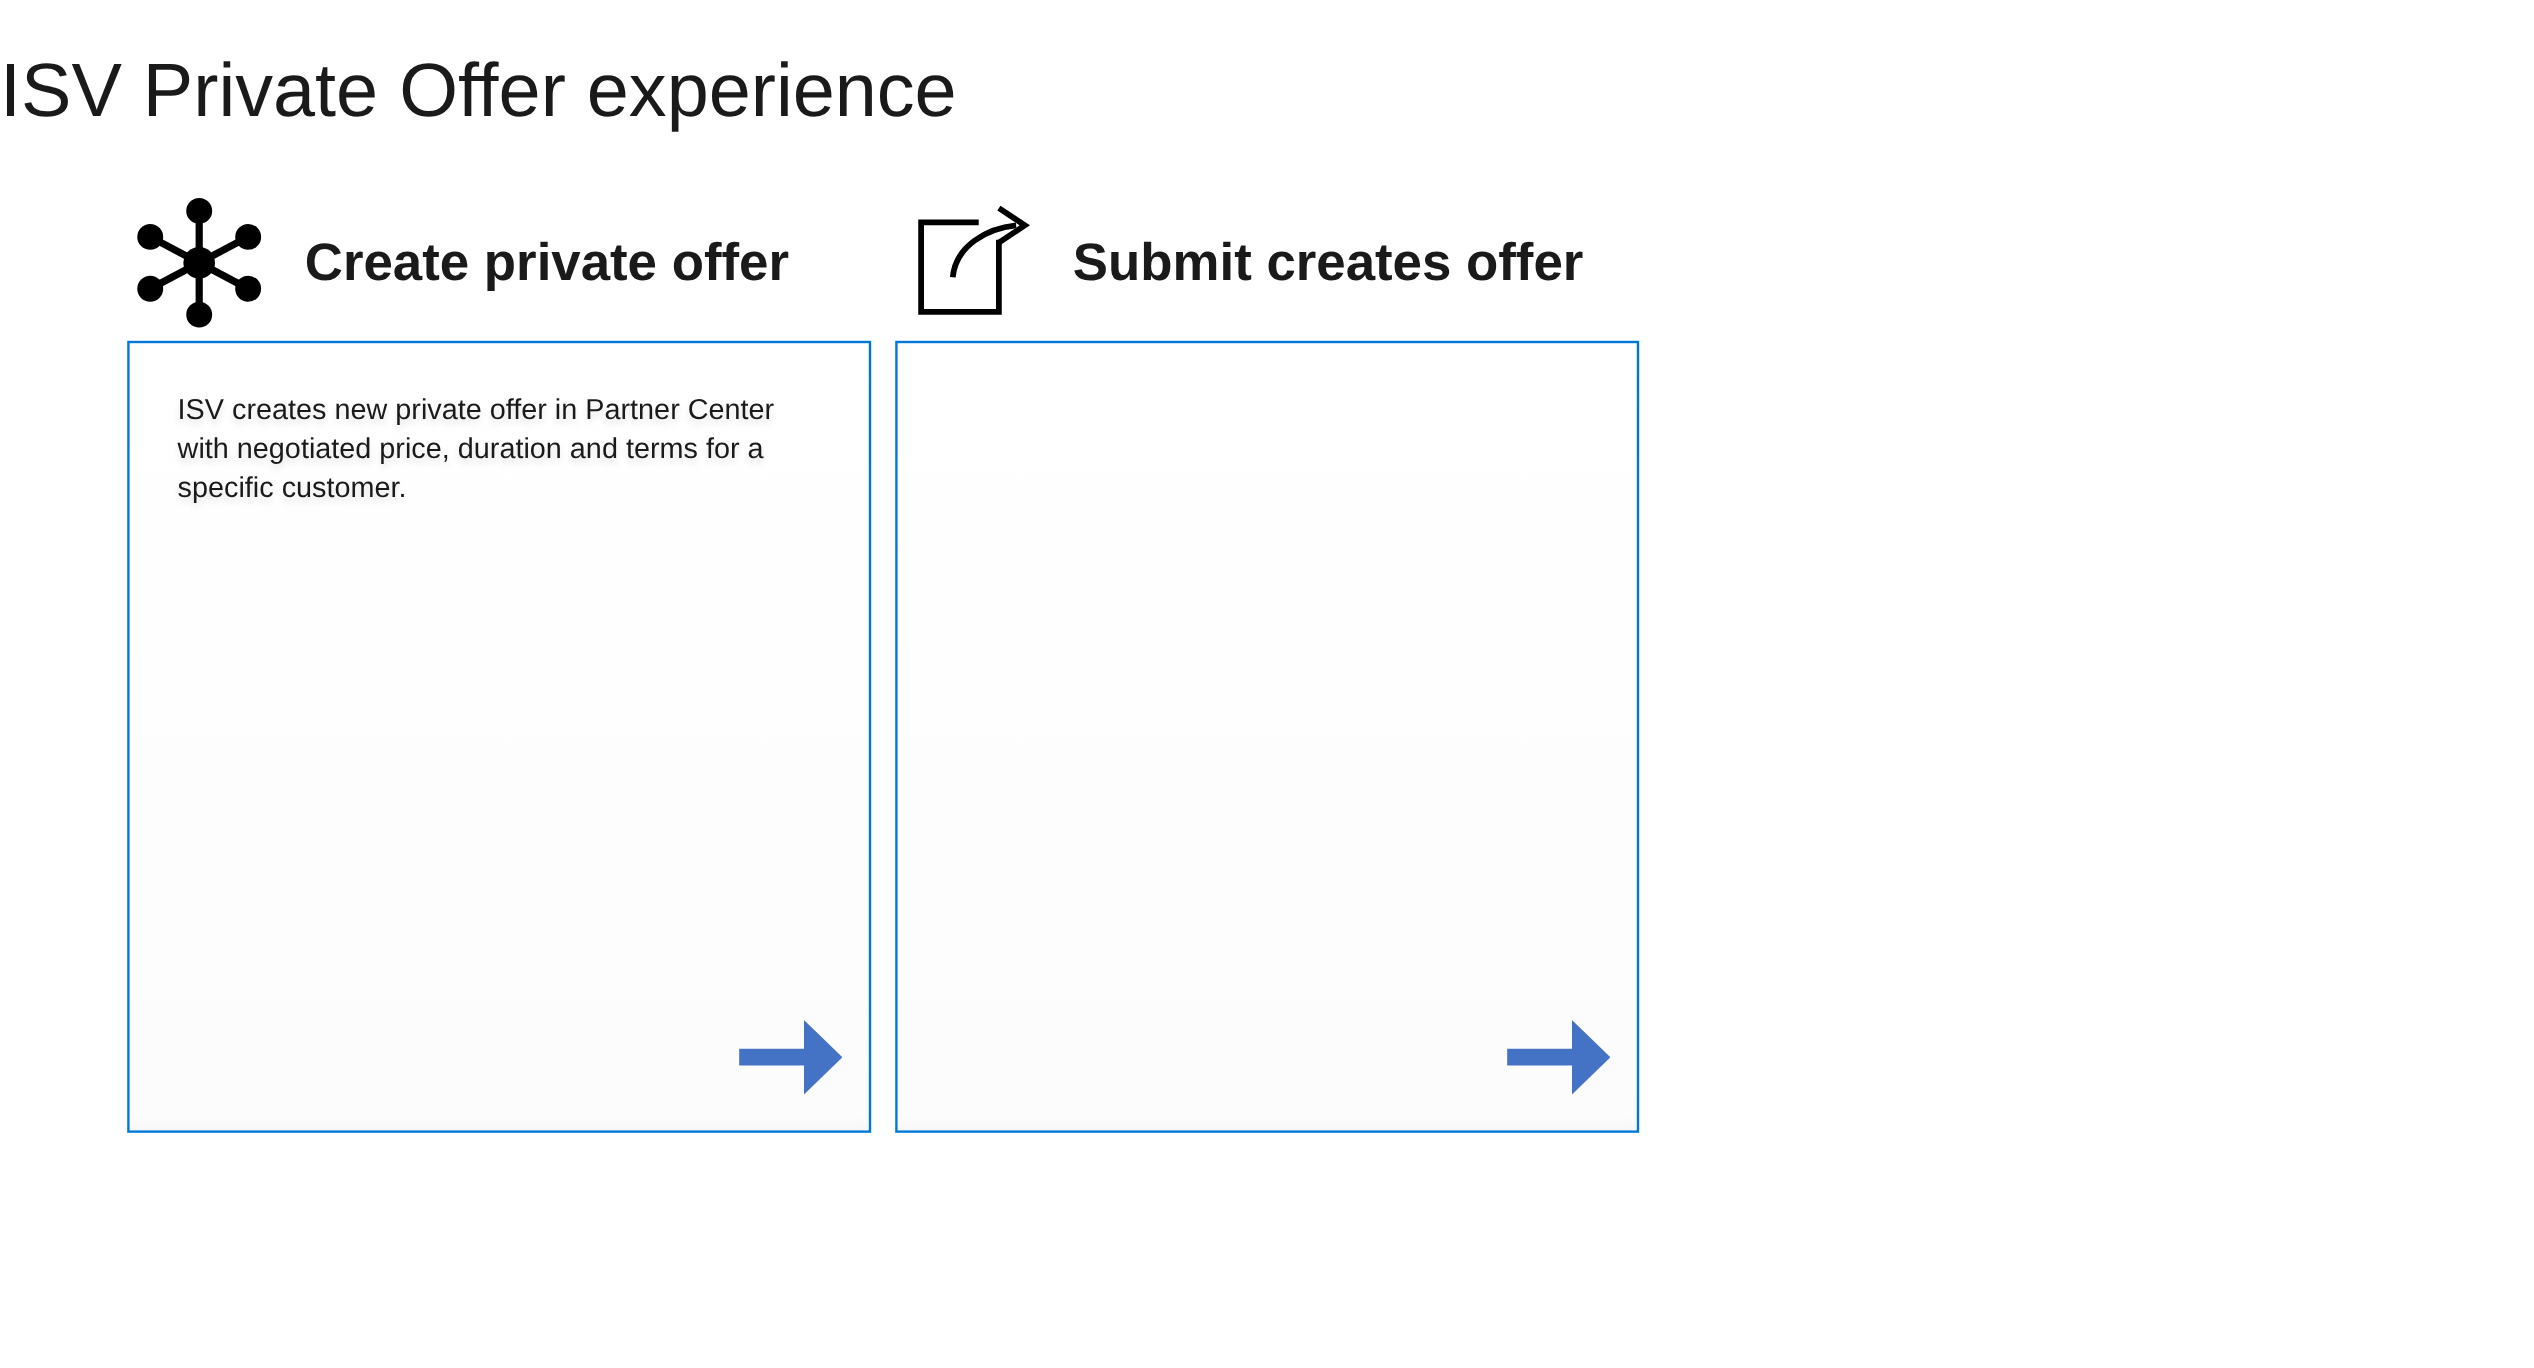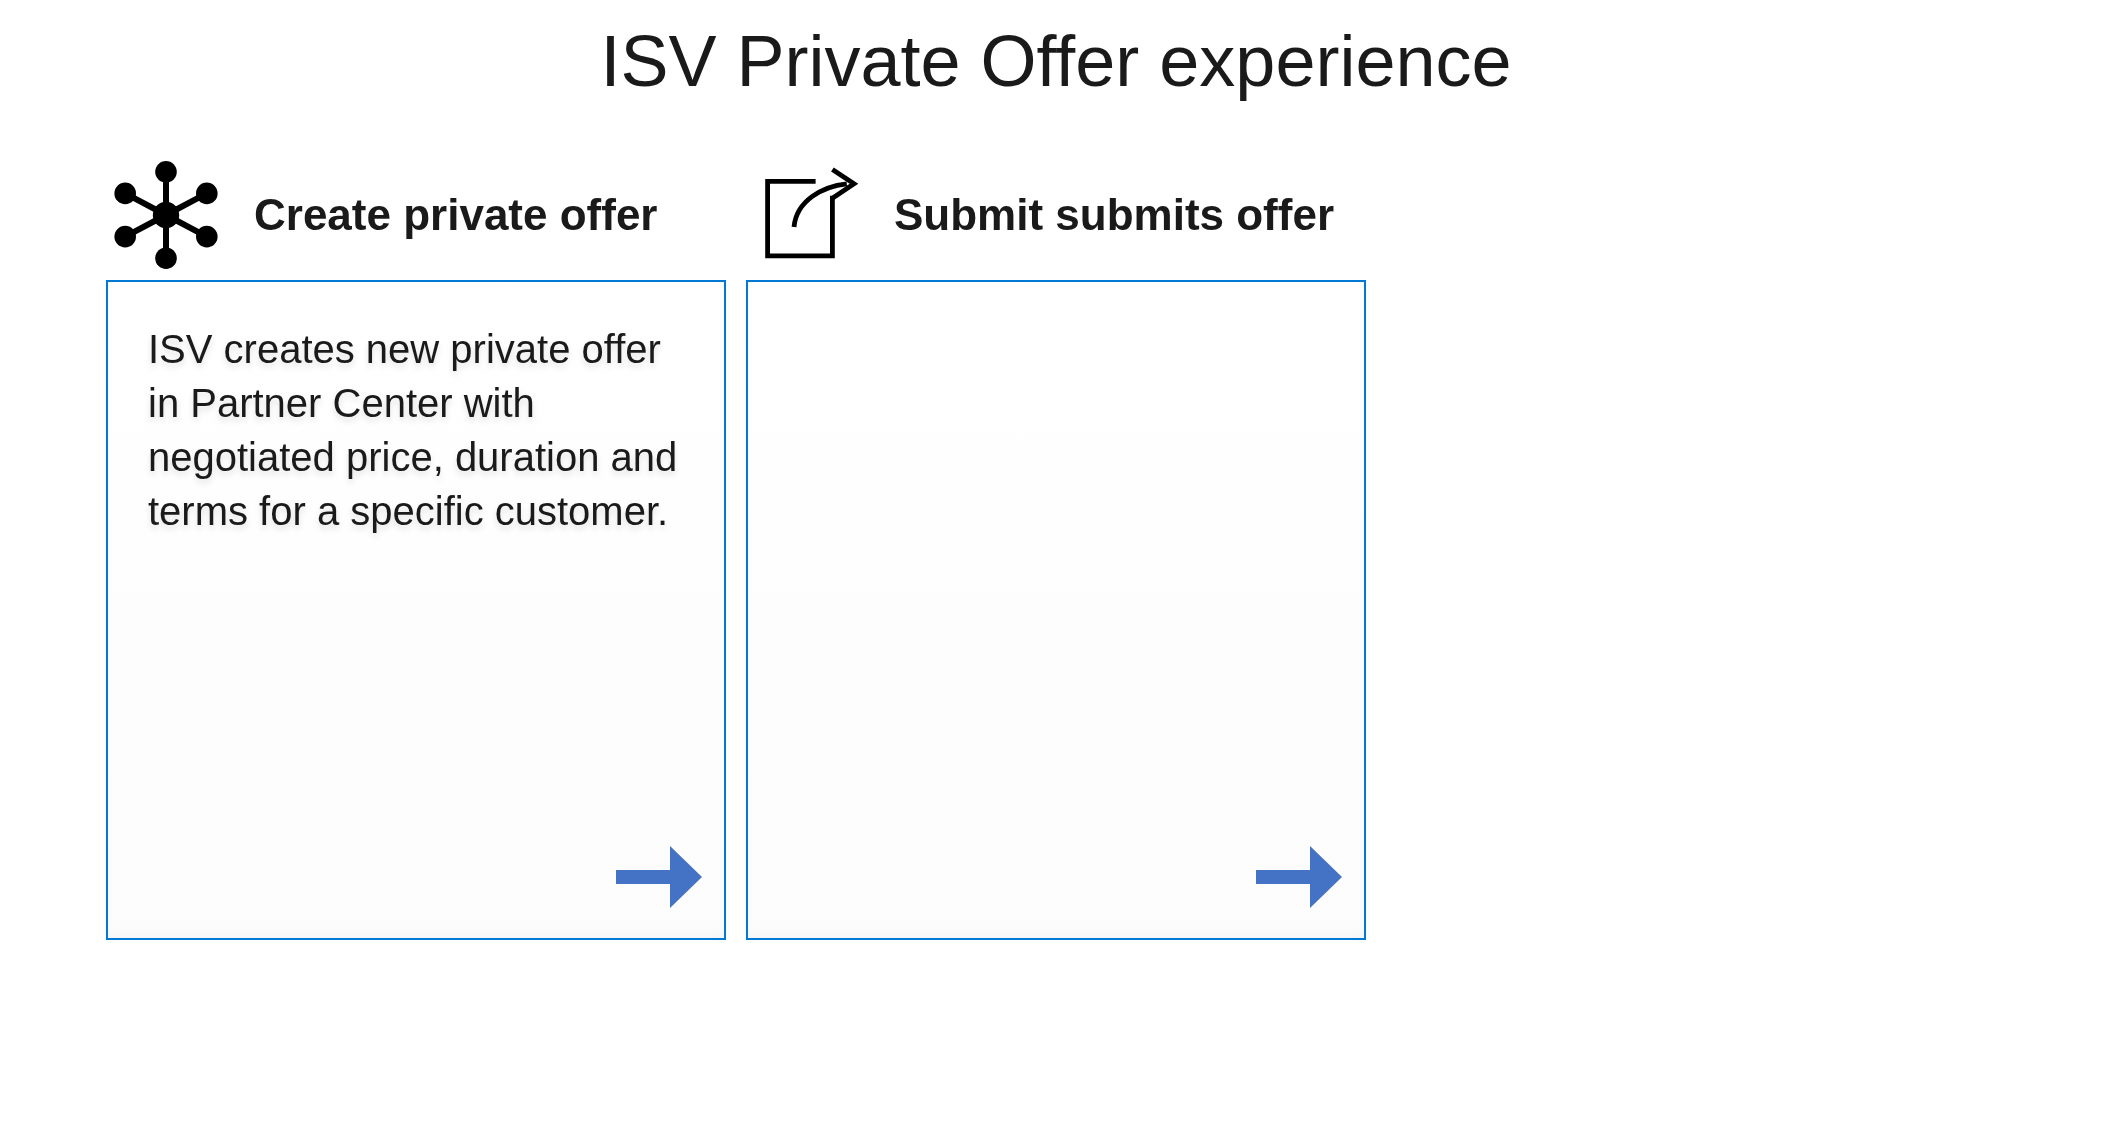--- a/index.html
+++ b/index.html
@@ -4,24 +4,24 @@
 <style>
   * { box-sizing: border-box; }
   html, body { margin:0; padding:0; }
   body {
     width:2112px; height:1140px;
     background:#ffffff;
     font-family:"Segoe UI", Arial, Helvetica, sans-serif;
     color:#1a1a1a;
   }
   .page-title {
-    text-align:center;
+    text-align:left;
     font-weight:400;
-    font-size:72px;
-    margin-top:20px;
+    font-size:63px;
+    margin-top:40px;
     letter-spacing:0px;
   }
   .row {
     display:flex;
     justify-content:center;
     gap:20px;
     margin-top:40px;
     padding:0 60px;
   }
   .step {
@@ -47,21 +47,21 @@
   .card {
     position:relative;
     border:2px solid #0078D4;
     background:linear-gradient(180deg,#ffffff 0%, #fcfcfc 100%);
     height:660px;
     padding:40px 40px 40px 40px;
     box-shadow:
       inset 0 -6px 16px -8px rgba(0,0,0,0.06);
   }
   .card-body {
-    font-size:40px;
+    font-size:24px;
     line-height:1.35;
     text-shadow:0 4px 6px rgba(0,0,0,0.12);
   }
   .corner {
     position:absolute;
     right:22px;
     bottom:22px;
   }
   .corner svg { display:block; }
 </style>
@@ -110,21 +110,21 @@
 
   <div class="step">
     <div class="step-header">
       <span class="icon-wrap">
         <svg width="120" height="120" viewBox="0 0 100 100" fill="none" stroke="#000" stroke-width="4">
           <polyline points="72,34 72,84 18,84 18,22 58,22"></polyline>
           <path d="M40,60 C42,38 64,26 84,24"></path>
           <polyline points="72,12 90,24 72,36" fill="none"></polyline>
         </svg>
       </span>
-      <span class="step-title">Submit submits offer</span>
+      <span class="step-title">Submit creates offer</span>
     </div>
     <div class="card">
       <span class="corner">
         <svg width="92" height="78" viewBox="0 0 92 78">
           <line x1="6" y1="39" x2="76" y2="39" stroke="#4472C4" stroke-width="14"></line>
           <polygon points="60,8 92,39 60,70" fill="#4472C4"></polygon>
         </svg>
       </span>
     </div>
   </div>

